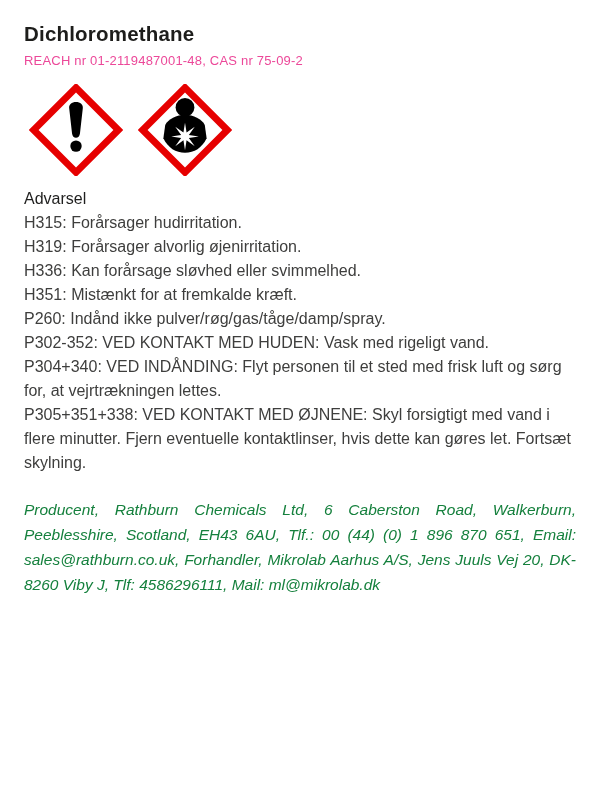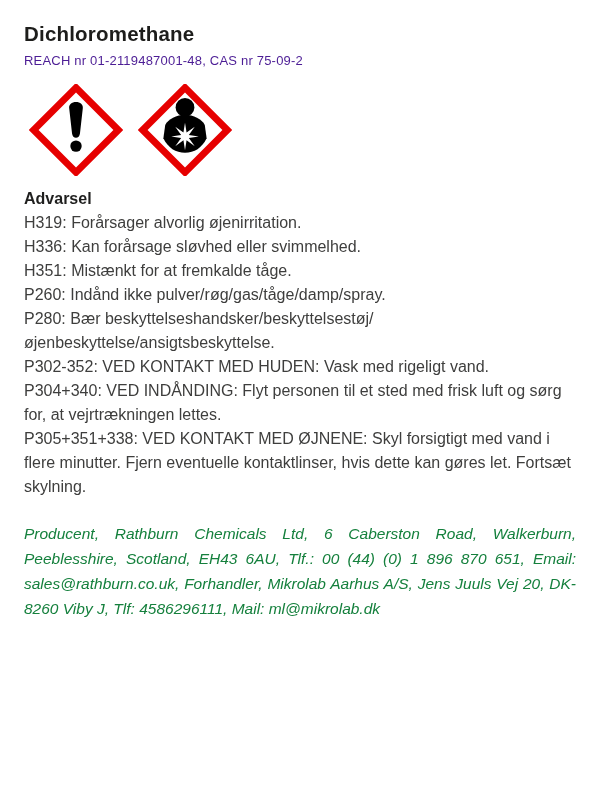--- a/index.html
+++ b/index.html
@@ -21,34 +21,34 @@
     font-size: 20.5px;
     line-height: 26px;
     font-weight: 700;
     letter-spacing: 0.2px;
     color: #1d1d1b;
   }
   .identifiers {
     margin-top: 6px;
     font-size: 13px;
     line-height: 16px;
-    color: #4c1d95;
+    color: #ec4899;
     letter-spacing: 0.2px;
   }
   .picto-row {
     display: flex;
     gap: 15px;
     margin: 15px 0 0 5px;
   }
   .picto { width: 94px; height: 92px; display: block; }
   .signal-word {
     margin-top: 11px;
     font-size: 16px;
     line-height: 24px;
-    font-weight: 700;
+    font-weight: 400;
     color: #1f1f1e;
   }
   .statements div {
     font-size: 16px;
     line-height: 24px;
     color: #3e3e3d;
   }
   .supplementary {
     margin: 19px 0 0 0;
     font-size: 15.5px;
@@ -88,25 +88,25 @@
       <circle cx="50" cy="25.5" r="10.2" fill="#000000"></circle>
       <path d="M50 33.5 C41 33.5 31.5 38.5 28.5 44.5 L26.5 59 C31.5 69.5 40 74.8 50 74.8 C60 74.8 68.5 69.5 73.5 59 L71.5 44.5 C68.5 38.5 59 33.5 50 33.5 Z" fill="#000000"></path>
       <polygon points="50,42 51.7,52.8 60.6,46.4 54.2,55.3 65,57 54.2,58.7 60.6,67.6 51.7,61.2 50,72 48.3,61.2 39.4,67.6 45.8,58.7 35,57 45.8,55.3 39.4,46.4 48.3,52.8" fill="#ffffff"></polygon>
     </svg>
 
   </div>
 
   <div class="signal-word">Advarsel</div>
 
   <div class="statements">
+    <div>H315: Forårsager hudirritation.</div>
     <div>H319: Forårsager alvorlig øjenirritation.</div>
     <div>H336: Kan forårsage sløvhed eller svimmelhed.</div>
-    <div>H351: Mistænkt for at fremkalde tåge.</div>
+    <div>H351: Mistænkt for at fremkalde kræft.</div>
     <div>P260: Indånd ikke pulver/røg/gas/tåge/damp/spray.</div>
-    <div>P280: Bær beskyttelseshandsker/beskyttelsestøj/​øjenbeskyttelse/ansigtsbeskyttelse.</div>
     <div>P302-352: VED KONTAKT MED HUDEN: Vask med rigeligt vand.</div>
     <div>P304+340: VED INDÅNDING: Flyt personen til et sted med frisk luft og sørg for, at vejrtrækningen lettes.</div>
     <div>P305+351+338: VED KONTAKT MED ØJNENE: Skyl forsigtigt med vand i flere minutter. Fjern eventuelle kontaktlinser, hvis dette kan gøres let. Fortsæt skylning.</div>
   </div>
 
 
   <p class="supplier">Producent, Rathburn Chemicals Ltd, 6 Caberston Road, Walkerburn, Peeblesshire, Scotland, EH43 6AU, Tlf.: 00 (44) (0) 1 896 870 651, Email: sales@rathburn.co.uk, Forhandler, Mikrolab Aarhus A/S, Jens Juuls Vej 20, DK-8260 Viby J, Tlf: 4586296111, Mail: ml@mikrolab.dk</p>
 
 </div>
 

